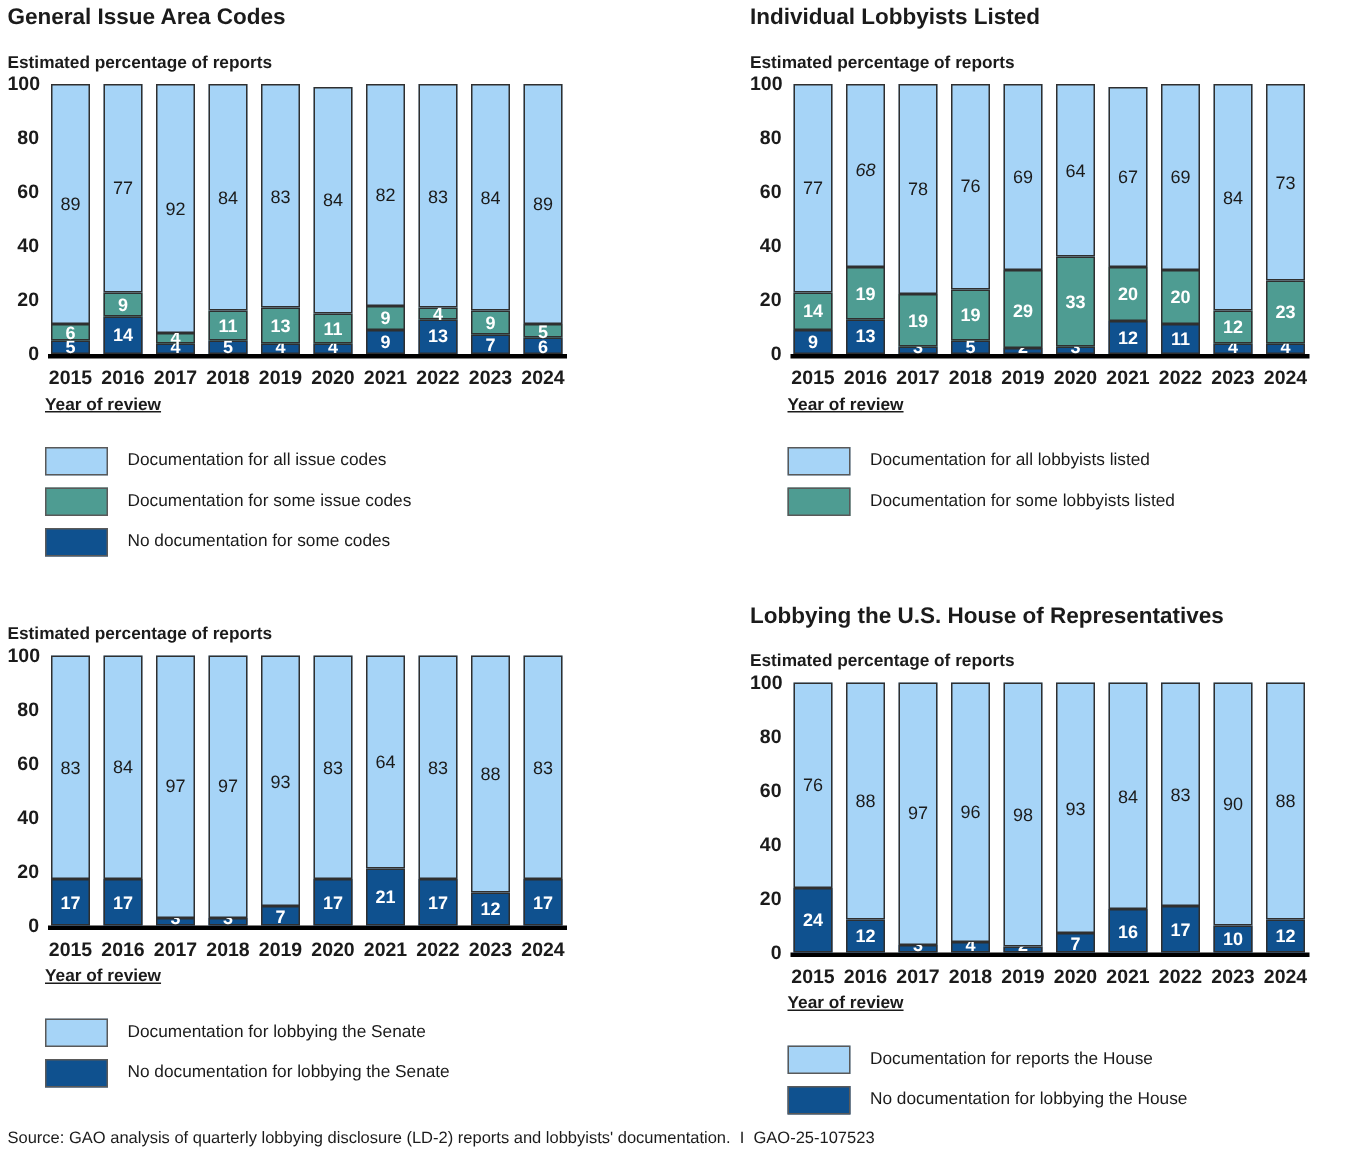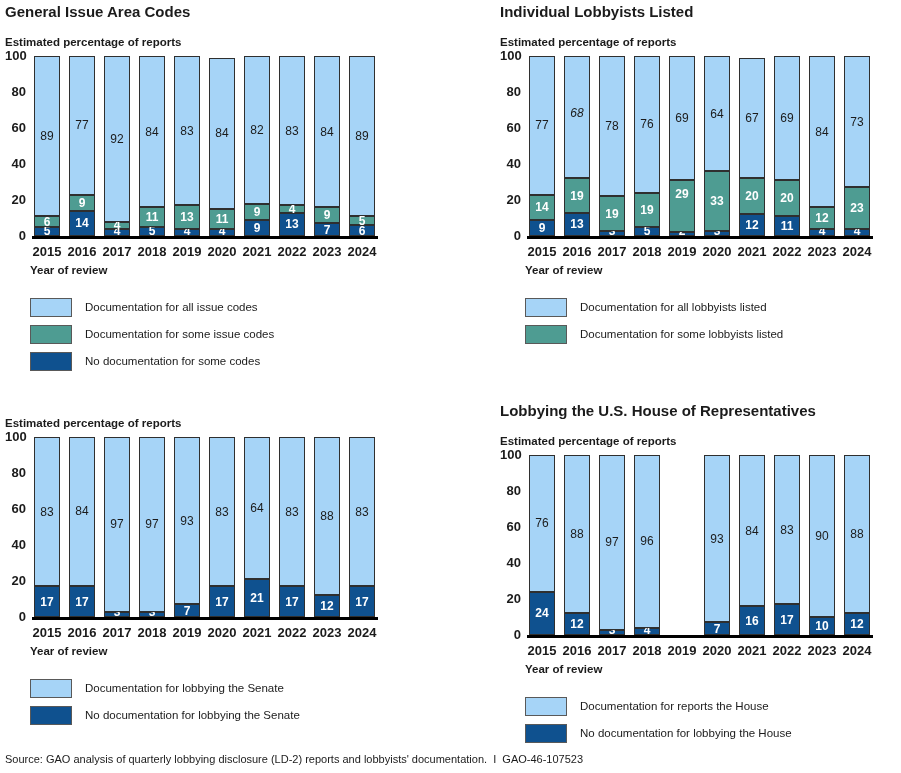--- a/index.html
+++ b/index.html
@@ -19,21 +19,21 @@
   .ytick{position:absolute;left:0;right:3px;text-align:right;font-size:13px;font-weight:bold;line-height:14px;}
   .bararea{position:relative;height:183px;width:348px;margin-left:3px;flex:none;}
   .axisline{position:absolute;left:0;bottom:0;width:346px;height:3px;background:#000;}
   .bar{position:absolute;width:26px;bottom:3px;}
   .seg{position:absolute;left:0;width:100%;box-sizing:border-box;border:1px solid #2f2f2f;}
   .seglabel{position:absolute;left:-4px;right:-4px;text-align:center;font-size:12px;line-height:12px;height:12px;white-space:nowrap;}
   .seglabel.dark-text{color:#1b1b1b;font-weight:normal;}
   .seglabel.white-text{color:#ffffff;font-weight:bold;}
   .years{position:relative;height:16px;margin-top:5px;margin-left:27px;}
   .yearlabel{position:absolute;transform:translateX(-50%);font-size:13px;font-weight:bold;white-space:nowrap;line-height:15px;}
-  .xlabel{margin:4px 0 0 25px;font-size:11.5px;font-weight:bold;line-height:13px;}
+  .xlabel{margin:4px 0 0 25px;font-size:11.5px;font-weight:bold;line-height:13px;text-decoration:underline;}
   .legend{margin:20px 0 0 25px;}
   .legend-row{display:flex;align-items:center;margin-bottom:7px;height:20px;}
   .legend-swatch{width:42px;height:19px;box-sizing:border-box;border:1px solid #595959;flex:none;}
   .legend-label{margin-left:13px;font-size:11.5px;color:#1b1b1b;}
   .source{position:absolute;left:5px;top:753px;font-size:11px;color:#1b1b1b;white-space:pre;}
 </style>
 </head>
 <body>
 
 <div id="canvas">
@@ -206,21 +206,21 @@
             <div class="seglabel white-text" style="bottom: -1px;">5</div>
             <div class="seg" style="bottom: 9px; height: 34.2px; background: rgb(78, 156, 146);"></div>
             <div class="seglabel white-text" style="bottom: 20.1px;">19</div>
             <div class="seg" style="bottom: 43.2px; height: 136.8px; background: rgb(166, 212, 247);"></div>
             <div class="seglabel dark-text" style="bottom: 105.6px;">76</div>
           </div>
           <div class="bar" style="left: 142px; height: 180px;">
             <div class="seg" style="bottom: 0px; height: 3.6px; background: rgb(15, 81, 143);"></div>
             <div class="seglabel white-text" style="bottom: -1px;">2</div>
             <div class="seg" style="bottom: 3.6px; height: 52.2px; background: rgb(78, 156, 146);"></div>
-            <div class="seglabel white-text" style="bottom: 36px;">29</div>
+            <div class="seglabel white-text" style="bottom: 23px;">29</div>
             <div class="seg" style="bottom: 55.8px; height: 124.2px; background: rgb(166, 212, 247);"></div>
             <div class="seglabel dark-text" style="bottom: 111.9px;">69</div>
           </div>
           <div class="bar" style="left: 177px; height: 180px;">
             <div class="seg" style="bottom: 0px; height: 5.4px; background: rgb(15, 81, 143);"></div>
             <div class="seglabel white-text" style="bottom: -1px;">3</div>
             <div class="seg" style="bottom: 5.4px; height: 59.4px; background: rgb(78, 156, 146);"></div>
             <div class="seglabel white-text" style="bottom: 29.1px;">33</div>
             <div class="seg" style="bottom: 64.8px; height: 115.2px; background: rgb(166, 212, 247);"></div>
             <div class="seglabel dark-text" style="bottom: 116.4px;">64</div>
@@ -415,20 +415,26 @@
             <div class="seglabel white-text" style="bottom: -1px;">3</div>
             <div class="seg" style="bottom: 5.4px; height: 174.6px; background: rgb(166, 212, 247);"></div>
             <div class="seglabel dark-text" style="bottom: 86.7px;">97</div>
           </div>
           <div class="bar" style="left: 107px; height: 180px;">
             <div class="seg" style="bottom: 0px; height: 7.2px; background: rgb(15, 81, 143);"></div>
             <div class="seglabel white-text" style="bottom: -1px;">4</div>
             <div class="seg" style="bottom: 7.2px; height: 172.8px; background: rgb(166, 212, 247);"></div>
             <div class="seglabel dark-text" style="bottom: 87.6px;">96</div>
           </div>
+          <div class="bar" style="left: 142px; height: 180px;">
+            <div class="seg" style="bottom: 0px; height: 3.6px; background: rgb(15, 81, 143);"></div>
+            <div class="seglabel white-text" style="bottom: -1px;">2</div>
+            <div class="seg" style="bottom: 3.6px; height: 176.4px; background: rgb(166, 212, 247);"></div>
+            <div class="seglabel dark-text" style="bottom: 85.8px;">98</div>
+          </div>
           <div class="bar" style="left: 177px; height: 180px;">
             <div class="seg" style="bottom: 0px; height: 12.6px; background: rgb(15, 81, 143);"></div>
             <div class="seglabel white-text" style="bottom: 0.3px;">7</div>
             <div class="seg" style="bottom: 12.6px; height: 167.4px; background: rgb(166, 212, 247);"></div>
             <div class="seglabel dark-text" style="bottom: 90.3px;">93</div>
           </div>
           <div class="bar" style="left: 212px; height: 180px;">
             <div class="seg" style="bottom: 0px; height: 28.8px; background: rgb(15, 81, 143);"></div>
             <div class="seglabel white-text" style="bottom: 8.4px;">16</div>
             <div class="seg" style="bottom: 28.8px; height: 151.2px; background: rgb(166, 212, 247);"></div>
@@ -472,15 +478,15 @@
           <div class="legend-swatch" style="background: rgb(166, 212, 247);"></div>
           <span class="legend-label">Documentation for reports the House</span>
         </div>
         <div class="legend-row">
           <div class="legend-swatch" style="background: rgb(15, 81, 143);"></div>
           <span class="legend-label">No documentation for lobbying the House</span>
         </div>
       </div>
   </section>
 
-  <div class="source">Source: GAO analysis of quarterly lobbying disclosure (LD-2) reports and lobbyists' documentation.  I  GAO-46-107523</div>
+  <div class="source">Source: GAO analysis of quarterly lobbying disclosure (LD-2) reports and lobbyists' documentation.  I  GAO-25-107523</div>
 
 </div>
 
 </body></html>

